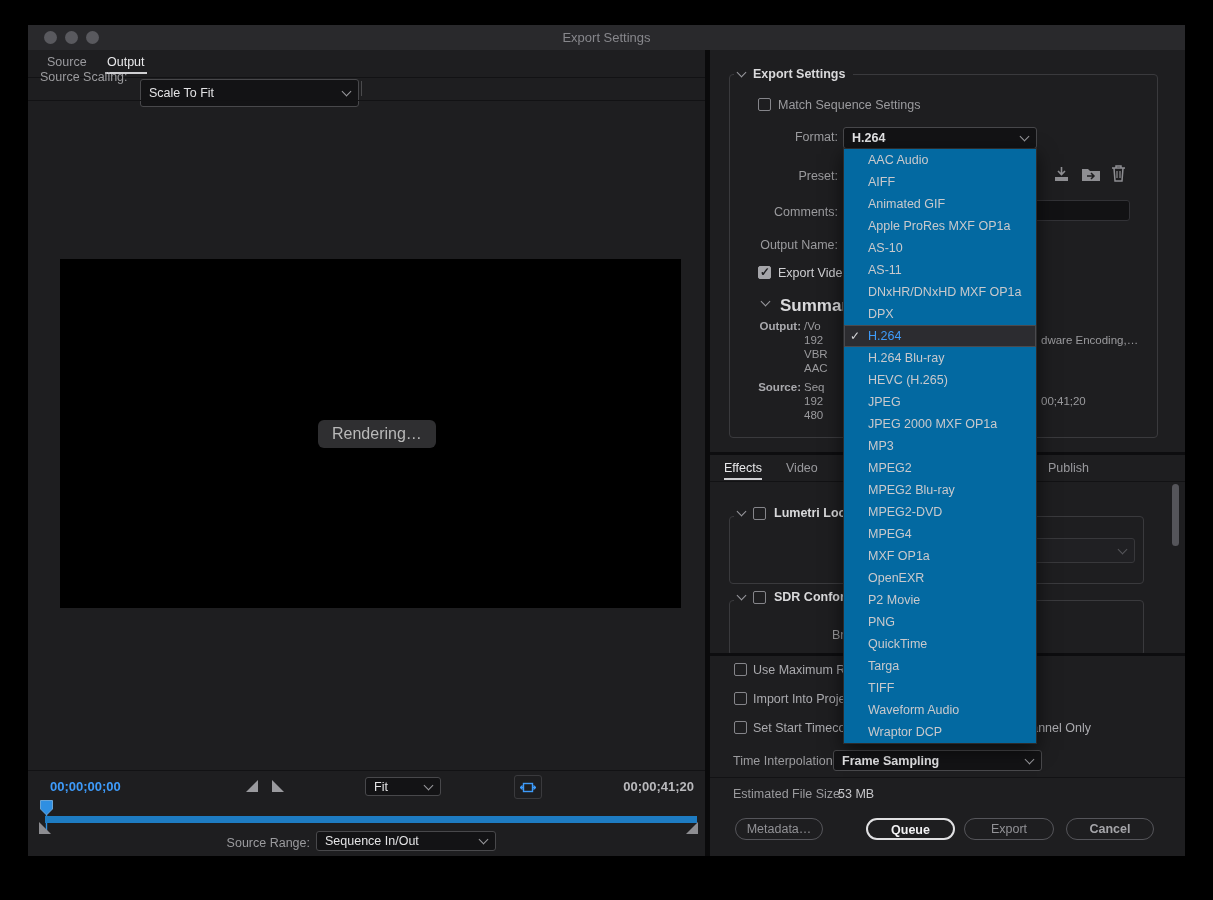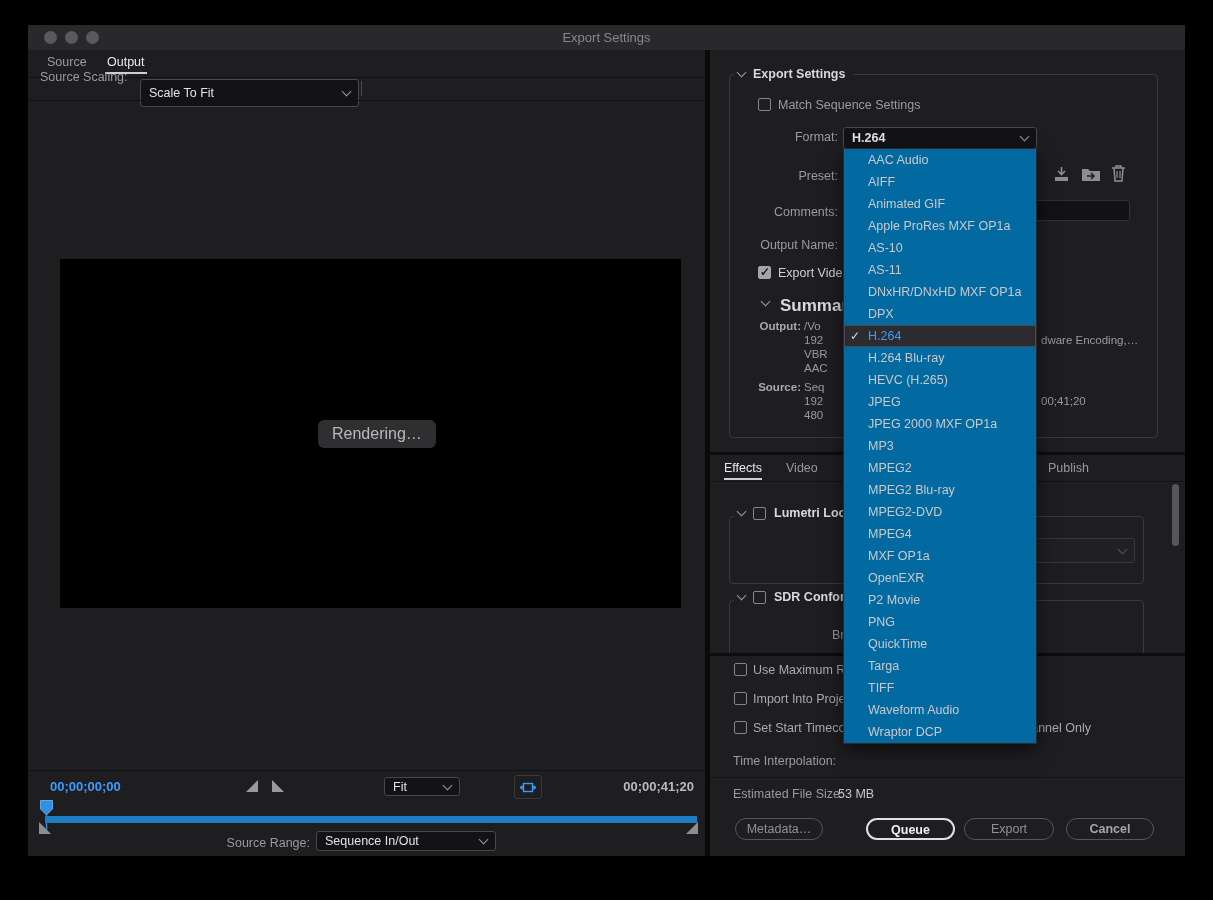--- a/index.html
+++ b/index.html
@@ -68,21 +68,21 @@
   <div class="divider" style="left:361px;top:81px;width:1px;height:15px;background:#4a4a4c;"></div>
   <div class="divider" style="left:28px;top:100px;width:677px;height:1px;"></div>
 
   <div class="abs" style="left:60px;top:259px;width:621px;height:349px;background:#000;"></div>
   <div class="abs" style="left:318px;top:420px;background:#2f2f31;border-radius:6px;padding:5px 14px;color:#b9b9b9;font-size:16px;">Rendering…</div>
 
   <div class="divider" style="left:28px;top:770px;width:677px;height:1px;"></div>
   <div class="abs" style="left:50px;top:779px;color:#3e9bfa;font-size:13px;font-weight:bold;">00;00;00;00</div>
   <div class="tri" style="left:246px;top:780px;border-bottom:12px solid #9a9a9e;border-left:12px solid transparent;"></div>
   <div class="tri" style="left:272px;top:780px;border-bottom:12px solid #9a9a9e;border-right:12px solid transparent;"></div>
-  <div class="select" style="left:365px;top:777px;width:76px;height:19px;margin-left:19px;">
+  <div class="select" style="left:365px;top:777px;width:76px;height:19px;">
     <span class="seltext">Fit</span>
     <span class="chv" style="margin-left:auto;"></span>
   </div>
   <div class="abs" style="left:514px;top:775px;width:26px;height:22px;border:1px solid #3a3a3d;border-radius:3px;display:flex;align-items:center;justify-content:center;">
     <svg width="16" height="15" viewBox="0 0 16 15">
       <rect x="3.5" y="3.5" width="9" height="8" fill="none" stroke="#3e9bfa" stroke-width="1.4"></rect>
       <path d="M0,7.5 h3 M13,7.5 h3" stroke="#3e9bfa" stroke-width="1.4"></path>
       <path d="M2.5,5.5 L0.5,7.5 L2.5,9.5 M13.5,5.5 L15.5,7.5 L13.5,9.5" fill="none" stroke="#3e9bfa" stroke-width="1.2"></path>
     </svg>
   </div>
@@ -187,20 +187,24 @@
 
   <div class="cb" style="left:734px;top:663px;"></div>
   <div class="lbl" style="left:753px;top:663px;color:#aaaaae;">Use Maximum Render Quality</div>
   <div class="cb" style="left:734px;top:692px;"></div>
   <div class="lbl" style="left:753px;top:692px;color:#aaaaae;">Import Into Project</div>
   <div class="cb" style="left:734px;top:721px;"></div>
   <div class="lbl" style="left:753px;top:721px;color:#aaaaae;">Set Start Timecode</div>
   <div class="lbl" style="left:936px;top:721px;color:#aaaaae;white-space:nowrap;">Render Alpha Channel Only</div>
 
   <div class="lbl" style="left:733px;top:754px;">Time Interpolation:</div>
+  <div class="select" style="left:833px;top:750px;width:209px;height:21px;">
+    <span class="seltext" style="font-weight:bold;">Frame Sampling</span>
+    <span class="chv" style="margin-left:auto;"></span>
+  </div>
 
   <div class="divider" style="left:710px;top:777px;width:475px;height:1px;"></div>
   <div class="lbl" style="left:733px;top:787px;">Estimated File Size:</div>
   <div class="lbl" style="left:838px;top:787px;color:#c6c6c9;">53 MB</div>
 
   <div class="pillbtn" style="left:735px;top:818px;width:88px;">Metadata…</div>
   <div class="pillbtn primary" style="left:866px;top:818px;width:89px;">Queue</div>
   <div class="pillbtn" style="left:964px;top:818px;width:90px;">Export</div>
   <div class="pillbtn" style="left:1066px;top:818px;width:88px;color:#a5a5a9;font-weight:bold;">Cancel</div>
 

